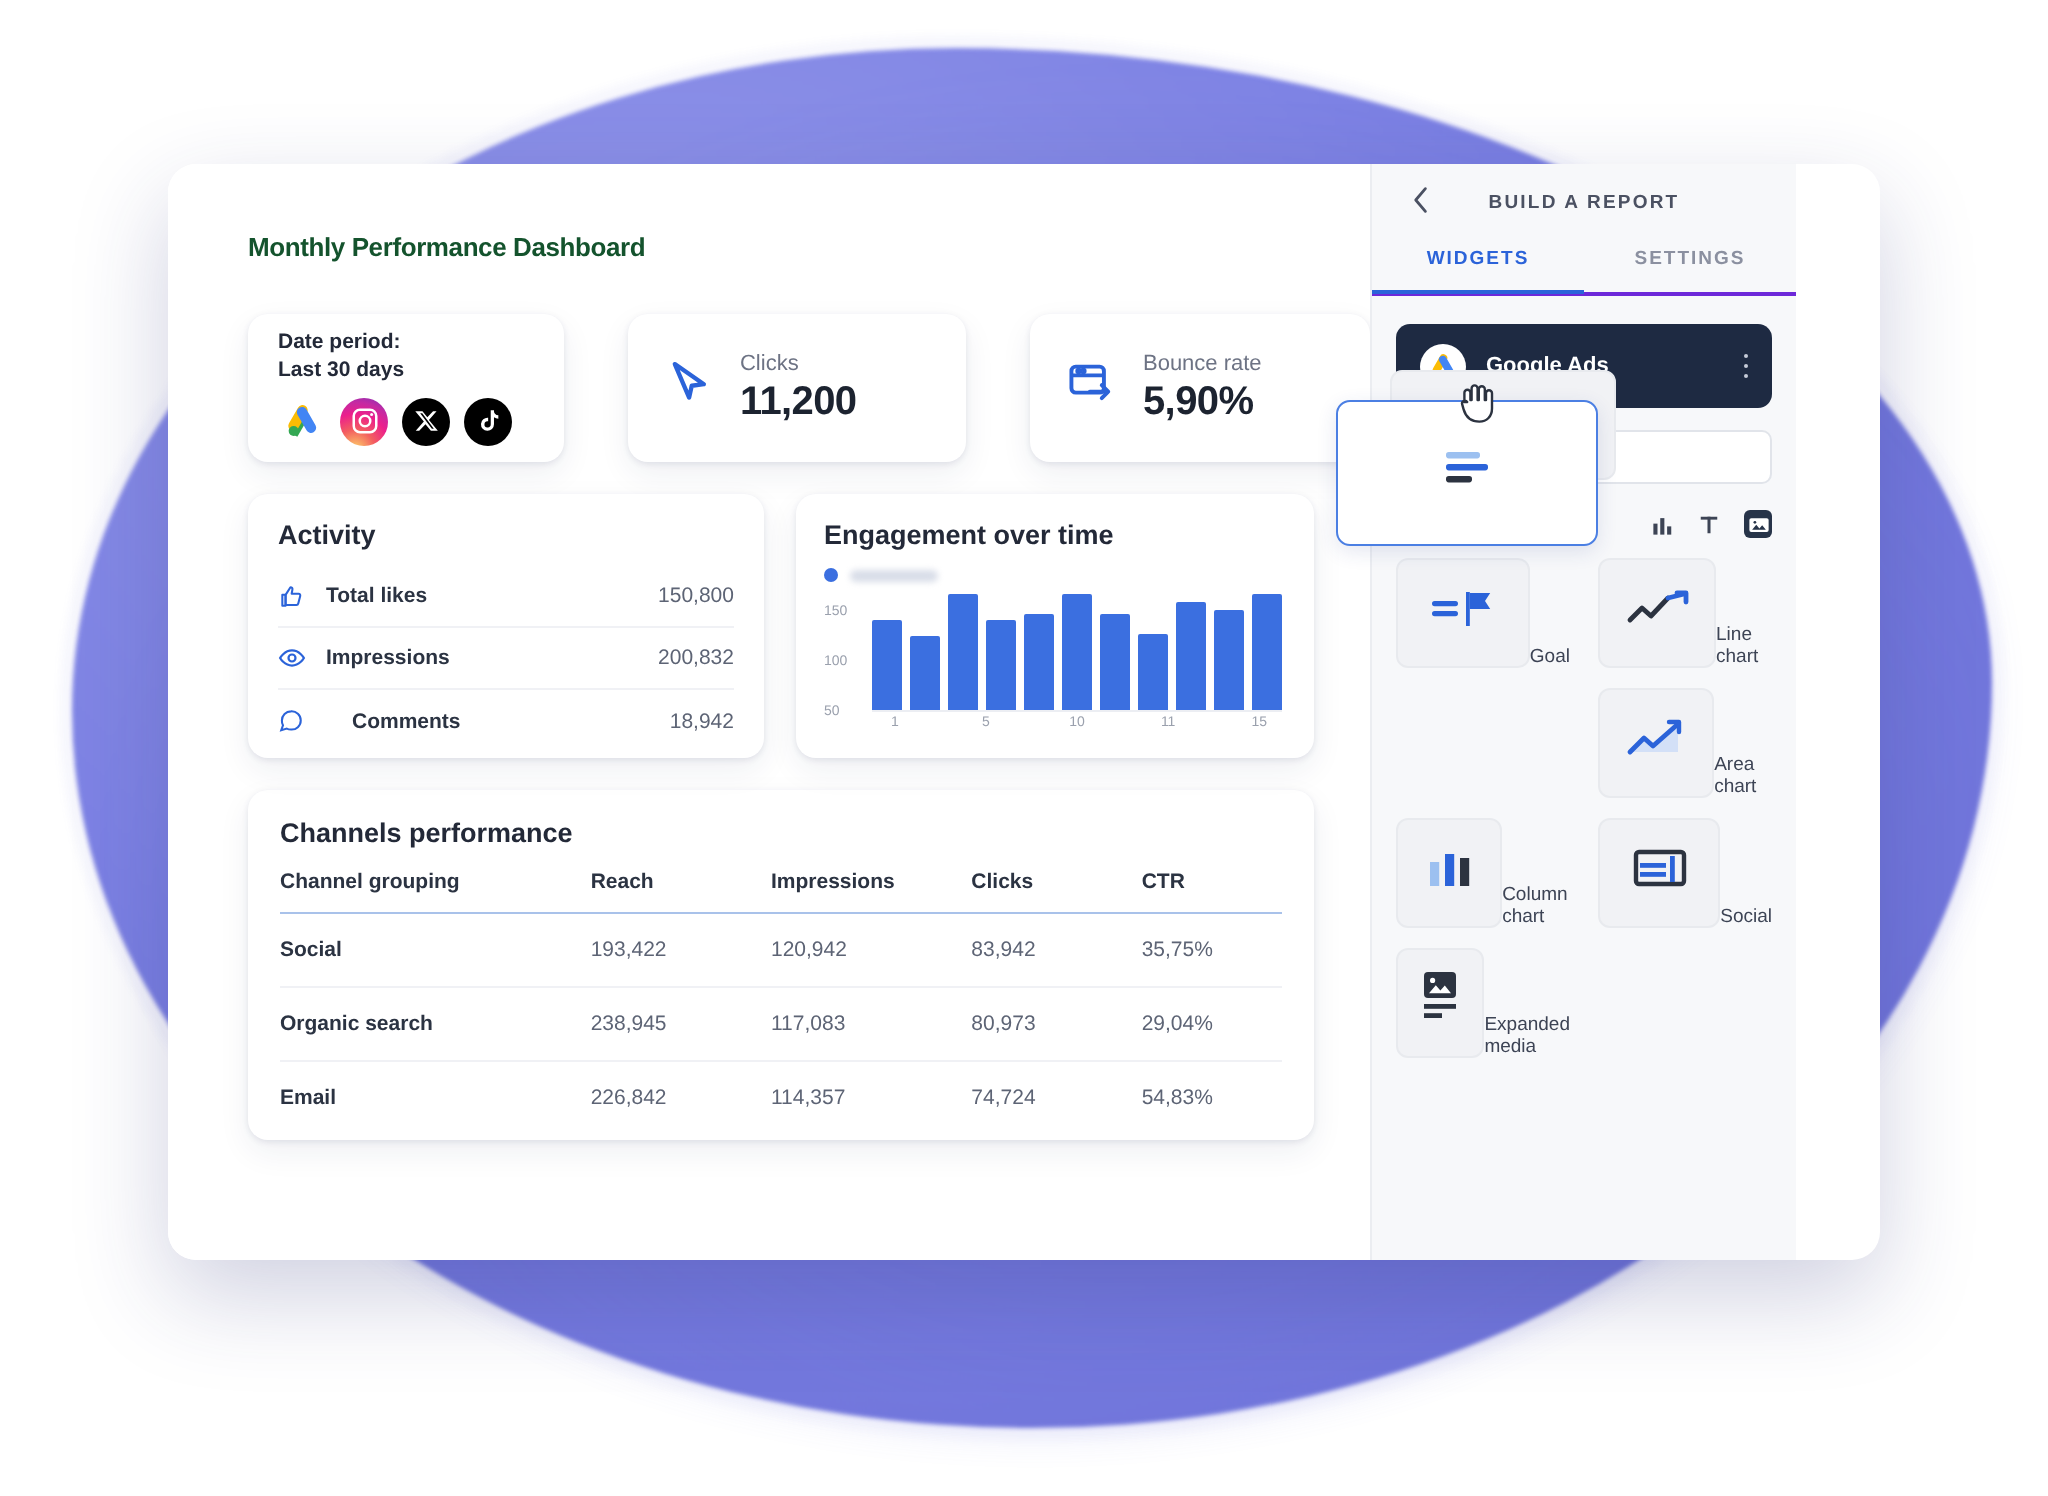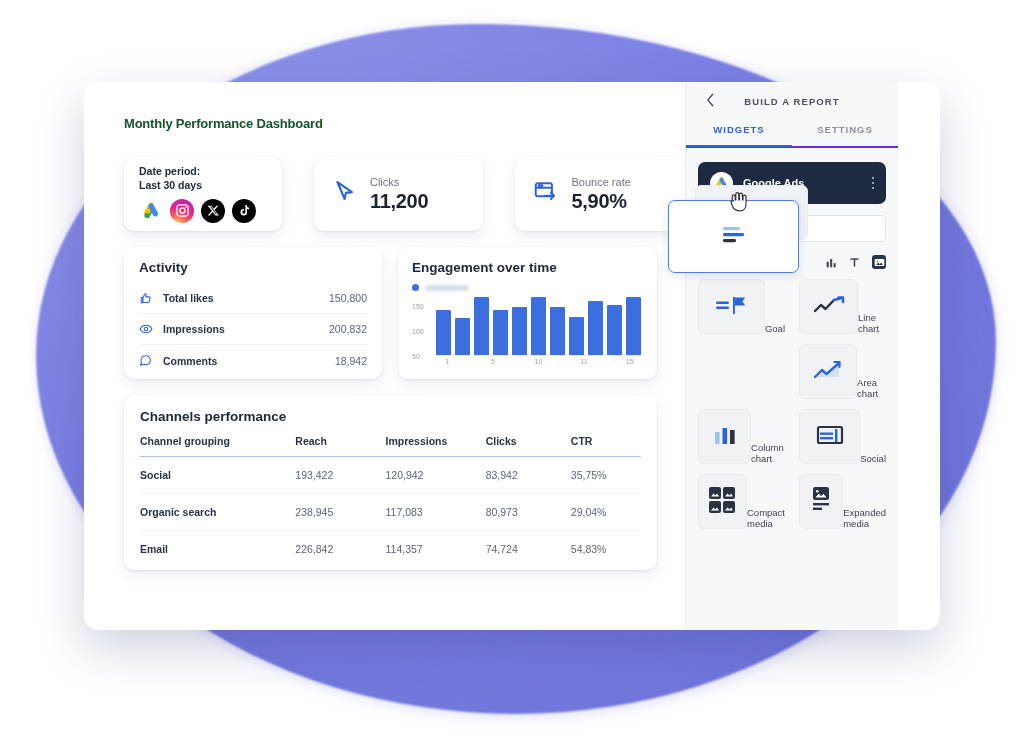--- a/index.html
+++ b/index.html
@@ -71,21 +71,21 @@
 
   .kpi-metric { width: 178px; height: 74px; display:flex; align-items:center; gap:12px; padding-left:18px;}
   .kpi-metric .txt .m-lbl { font-size:11px; color:#6d7384; margin-bottom:2px;}
   .kpi-metric .txt .m-val { font-size:20px; font-weight:700; color:#1c2330; letter-spacing:-.3px;}
 
   .mid-row { display:flex; gap:16px; margin-top:16px; }
   .activity { width: 258px; height: 132px; padding: 13px 15px 0 15px; }
   .sec-title { font-size:13.5px; font-weight:700; color:#232938; }
   .act-list { margin-top:8px; }
   .act-item { display:flex; align-items:center; height:31px; border-bottom:1px solid #f0f1f5; }
-  .act-item:last-child { border-bottom:none; }
+  .act-item:last-child { border-bottom:none;gap:13px; }
   .act-item .ai-ico { width:20px; display:flex; align-items:center;}
   .act-item .ai-lbl { font-size:10.5px; font-weight:700; color:#2b3342; margin-left:4px;}
   .act-item .ai-val { margin-left:auto; font-size:10.5px; color:#5d6475;}
 
   .chart-card { width: 259px; height:132px; padding: 13px 14px 0 14px; position:relative;}
   .legend { display:flex; align-items:center; gap:6px; margin-top:9px; }
   .legend .dot { width:7px; height:7px; border-radius:50%; background:#3b6fe0; }
   .legend .blur { width:44px; height:6px; border-radius:3px; background:#d8dde8; filter: blur(1.6px); }
   .plot { position:relative; margin-top:3px; height:72px; }
   .yaxis { position:absolute; left:0; top:0; width:22px; height:62px;}
@@ -488,41 +488,20 @@
                 <rect x="3" y="4" width="24" height="16" rx="1.5" fill="none" stroke="#2c3340" stroke-width="2.2"></rect>
                 <rect x="5" y="9.5" width="13" height="2.4" fill="#2b63d9"></rect>
                 <rect x="5" y="14" width="13" height="2.4" fill="#2b63d9"></rect>
                 <rect x="20" y="6" width="2.4" height="13" fill="#2b63d9"></rect>
               </svg>
             </span>
           </div>
           <div class="wlabel">Social</div>
         </div>
 
-        <div class="wcell">
-          <div class="wtile">
-            <span>
-              <svg width="30" height="30" viewBox="0 0 30 30">
-                <g fill="#2c3340">
-                  <rect x="2" y="2" width="12" height="12" rx="2"></rect>
-                  <rect x="16" y="2" width="12" height="12" rx="2"></rect>
-                  <rect x="2" y="16" width="12" height="12" rx="2"></rect>
-                  <rect x="16" y="16" width="12" height="12" rx="2"></rect>
-                </g>
-                <g fill="#fff">
-                  <path d="M4 11.4l2.6-3 1.8 2 1.6-1.8 2 2.8z"></path>
-                    <path d="M18 11.4l2.6-3 1.8 2 1.6-1.8 2 2.8z"></path>
-                  <path d="M4 25.4l2.6-3 1.8 2 1.6-1.8 2 2.8z"></path>
-                    <path d="M18 25.4l2.6-3 1.8 2 1.6-1.8 2 2.8z"></path>
-                </g>
-              </svg>
-            </span>
-          </div>
-          <div class="wlabel">Compact media</div>
-        </div>
 
         <div class="wcell">
           <div class="wtile">
             <span>
               <svg width="30" height="30" viewBox="0 0 30 30">
                 <rect x="7" y="2" width="16" height="13" rx="2" fill="#2c3340"></rect>
                 <path d="M9.5 12.6l3.4-4 2.3 2.6 2.2-2.5 3.1 3.9z" fill="#fff"></path>
                 <circle cx="11.3" cy="6.2" r="1.3" fill="#fff"></circle>
                 <rect x="7" y="18" width="16" height="2.4" fill="#2c3340"></rect>
                 <rect x="7" y="22.6" width="9" height="2.4" fill="#2c3340"></rect>

